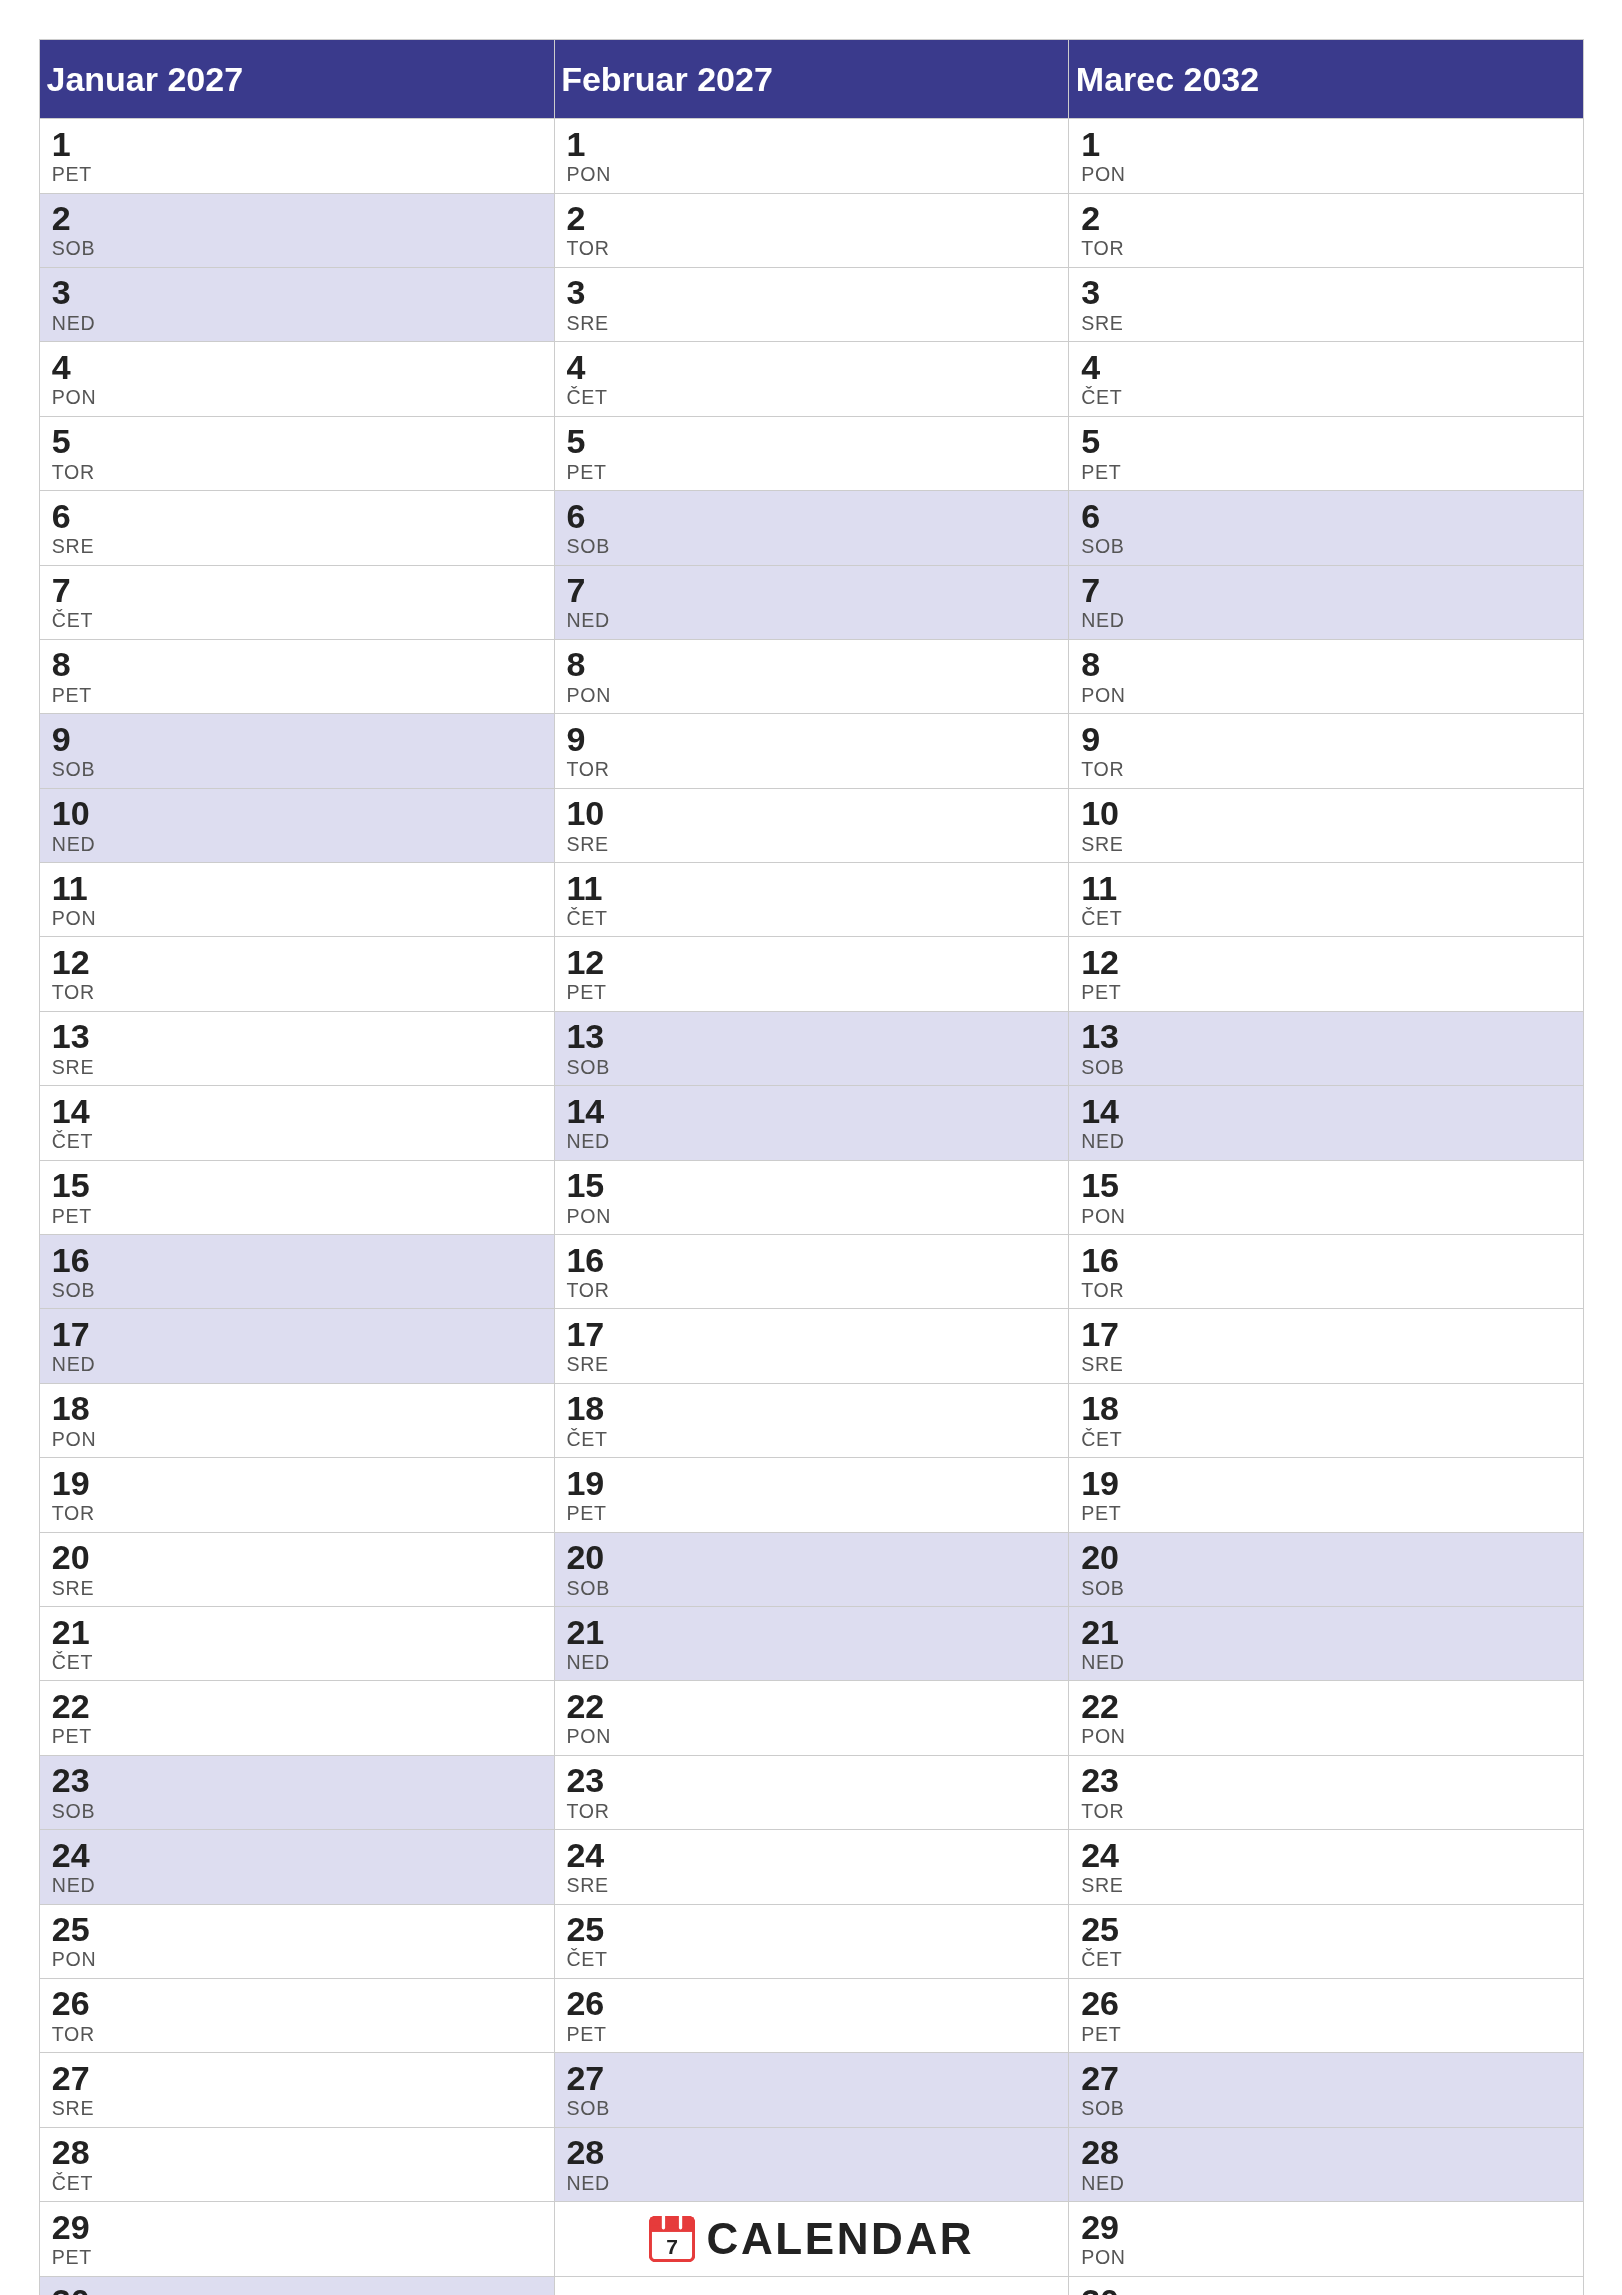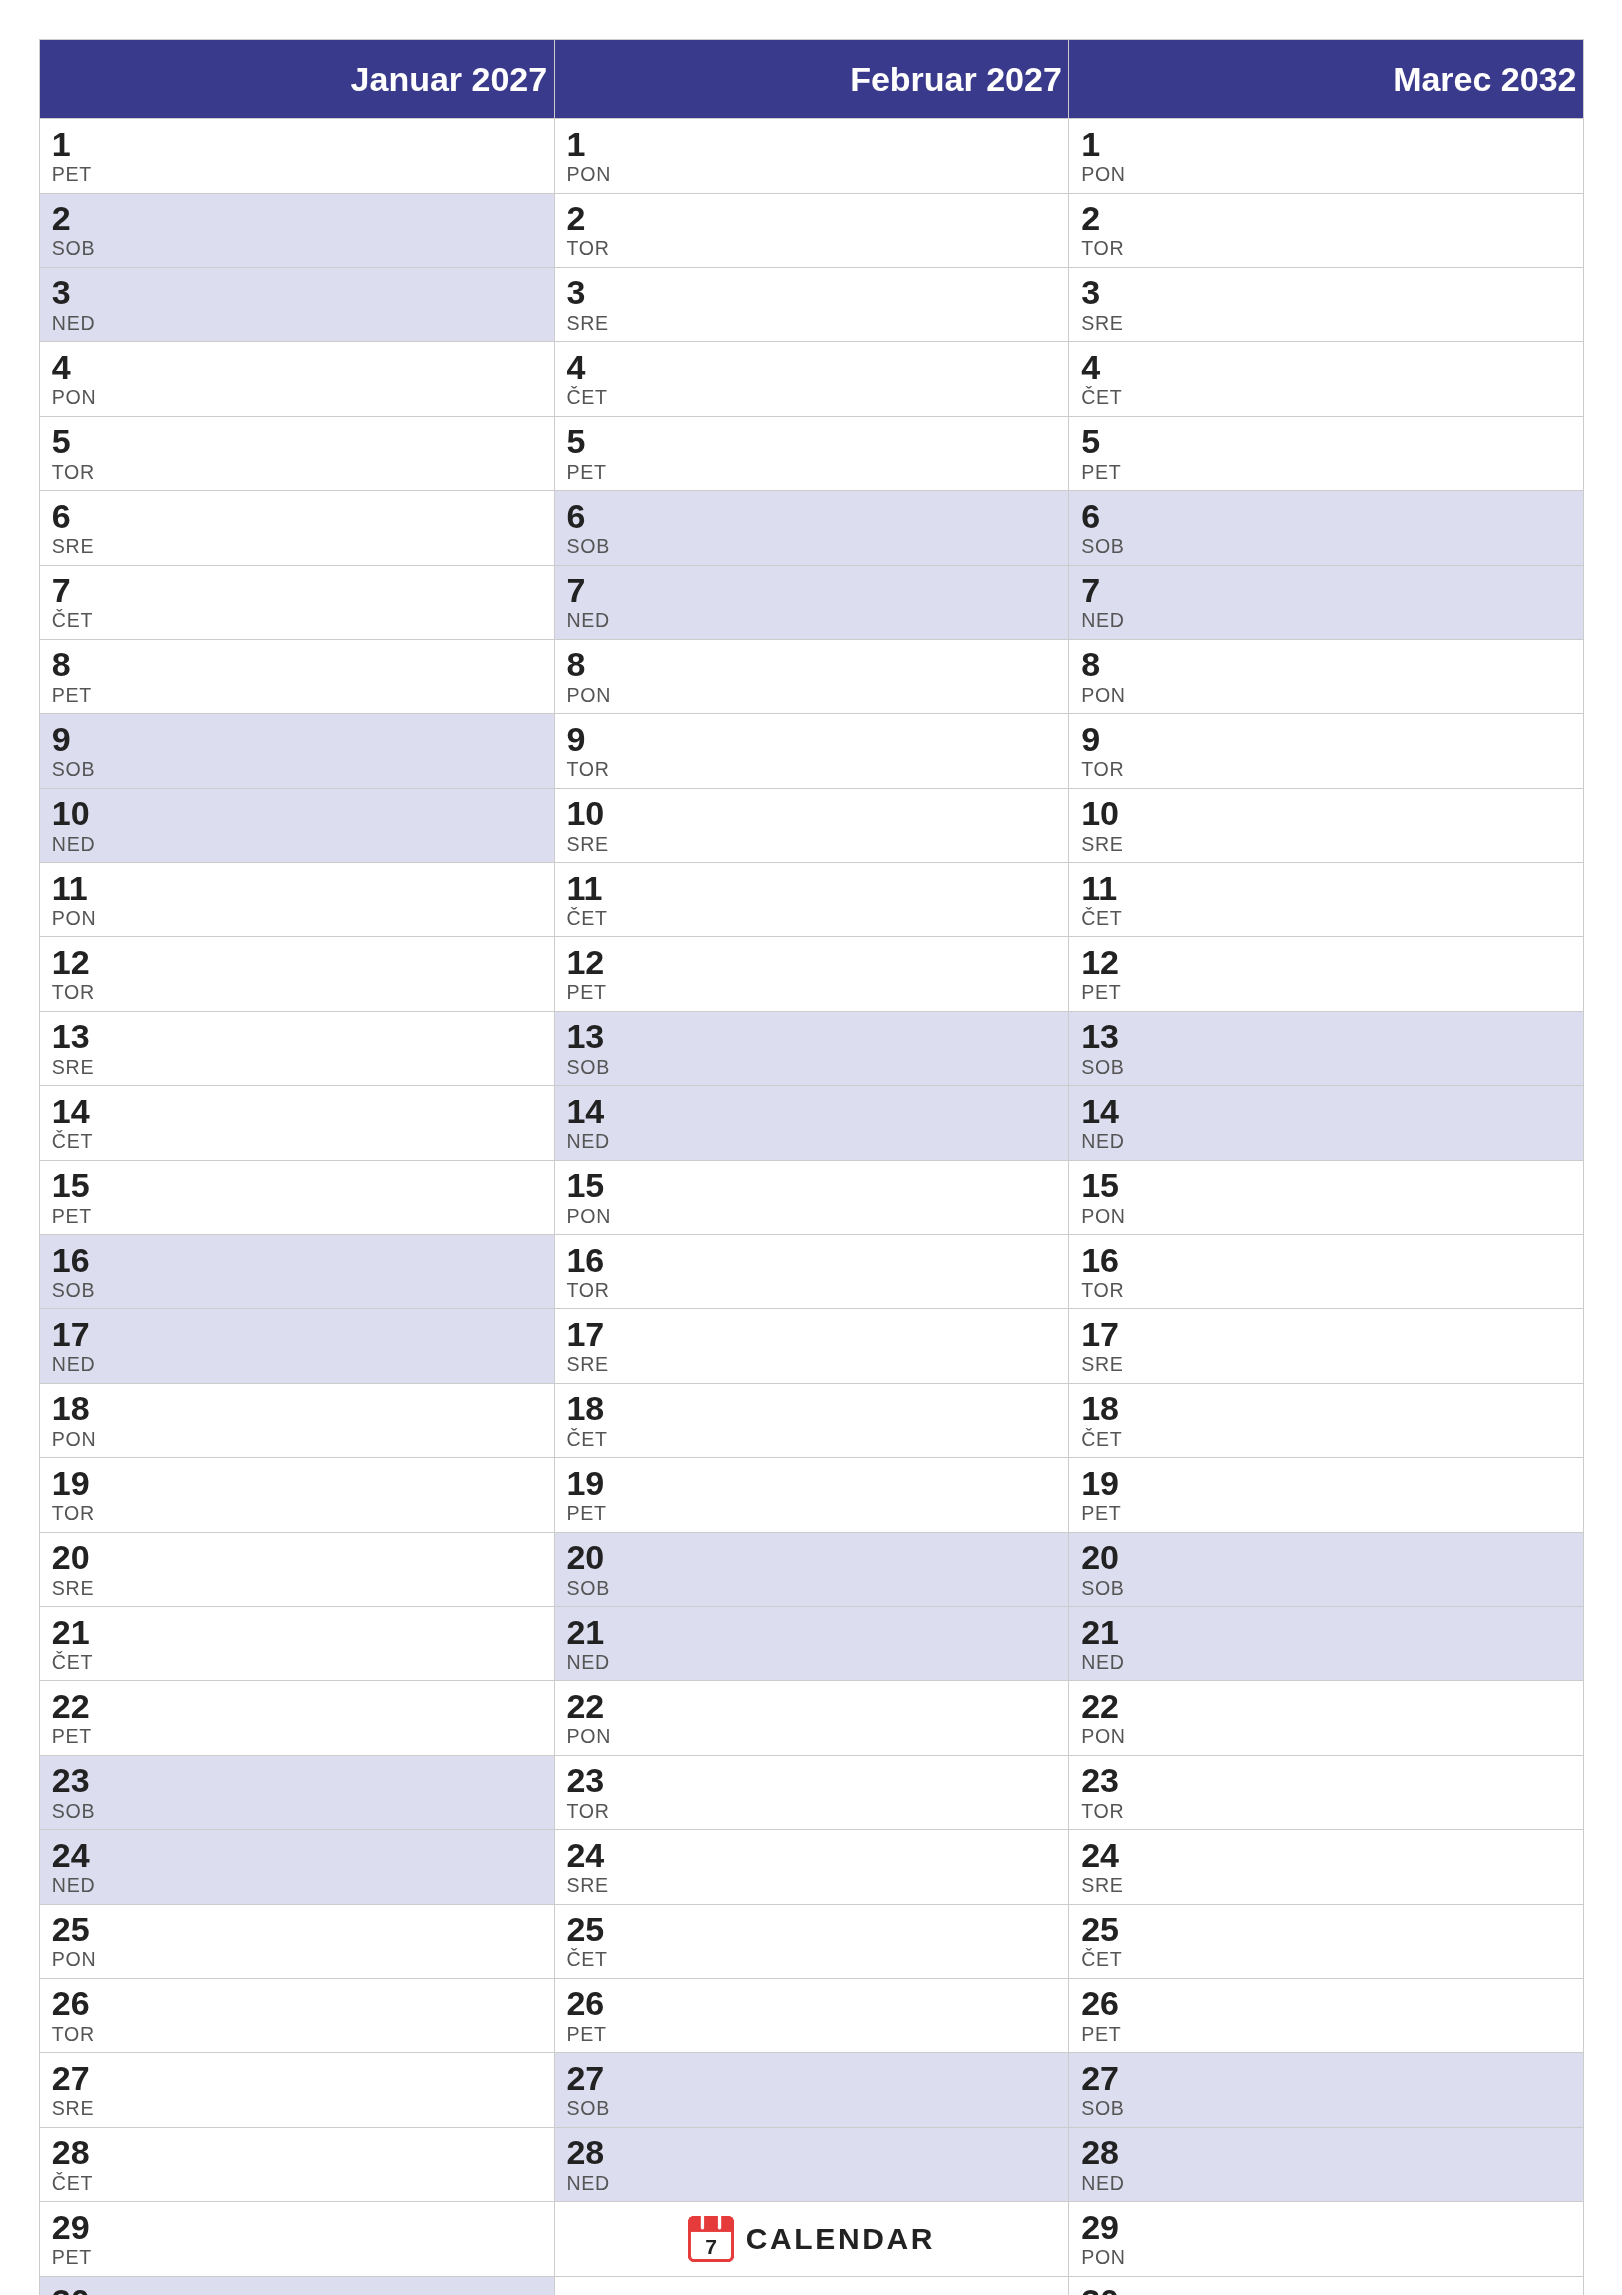--- a/index.html
+++ b/index.html
@@ -13,21 +13,21 @@
     .calendar-grid {
       display: grid;
       grid-template-columns: 1fr 1fr 1fr;
       border: 0.7px solid #ccc;
       border-bottom: none;
       border-right: none;
     }
     .month-header {
       background: #3a3a8c;
       color: #fff;
-      text-align: right;
+      text-align: left;
       font-size: 34px;
       font-weight: bold;
       padding: 19.6px 6.5px;
       border-right: 0.7px solid #ccc;
       border-bottom: 0.7px solid #ccc;
     }
     .day-cell {
       border-right: 0.7px solid #ccc;
       border-bottom: 0.7px solid #ccc;
       padding: 6.5px 11.8px;
@@ -65,21 +65,21 @@
       display: flex;
       align-items: center;
       gap: 11.8px;
     }
     .logo-icon {
       display: flex;
       align-items: center;
       justify-content: center;
     }
     .logo-text {
-      font-size: 30px;
+      font-size: 44px;
       font-weight: bold;
       color: #222;
       letter-spacing: 2.6px;
       text-transform: uppercase;
     }
   </style>
 </head>
 <body>
 
 <div class="calendar-grid" id="calendar-container">

